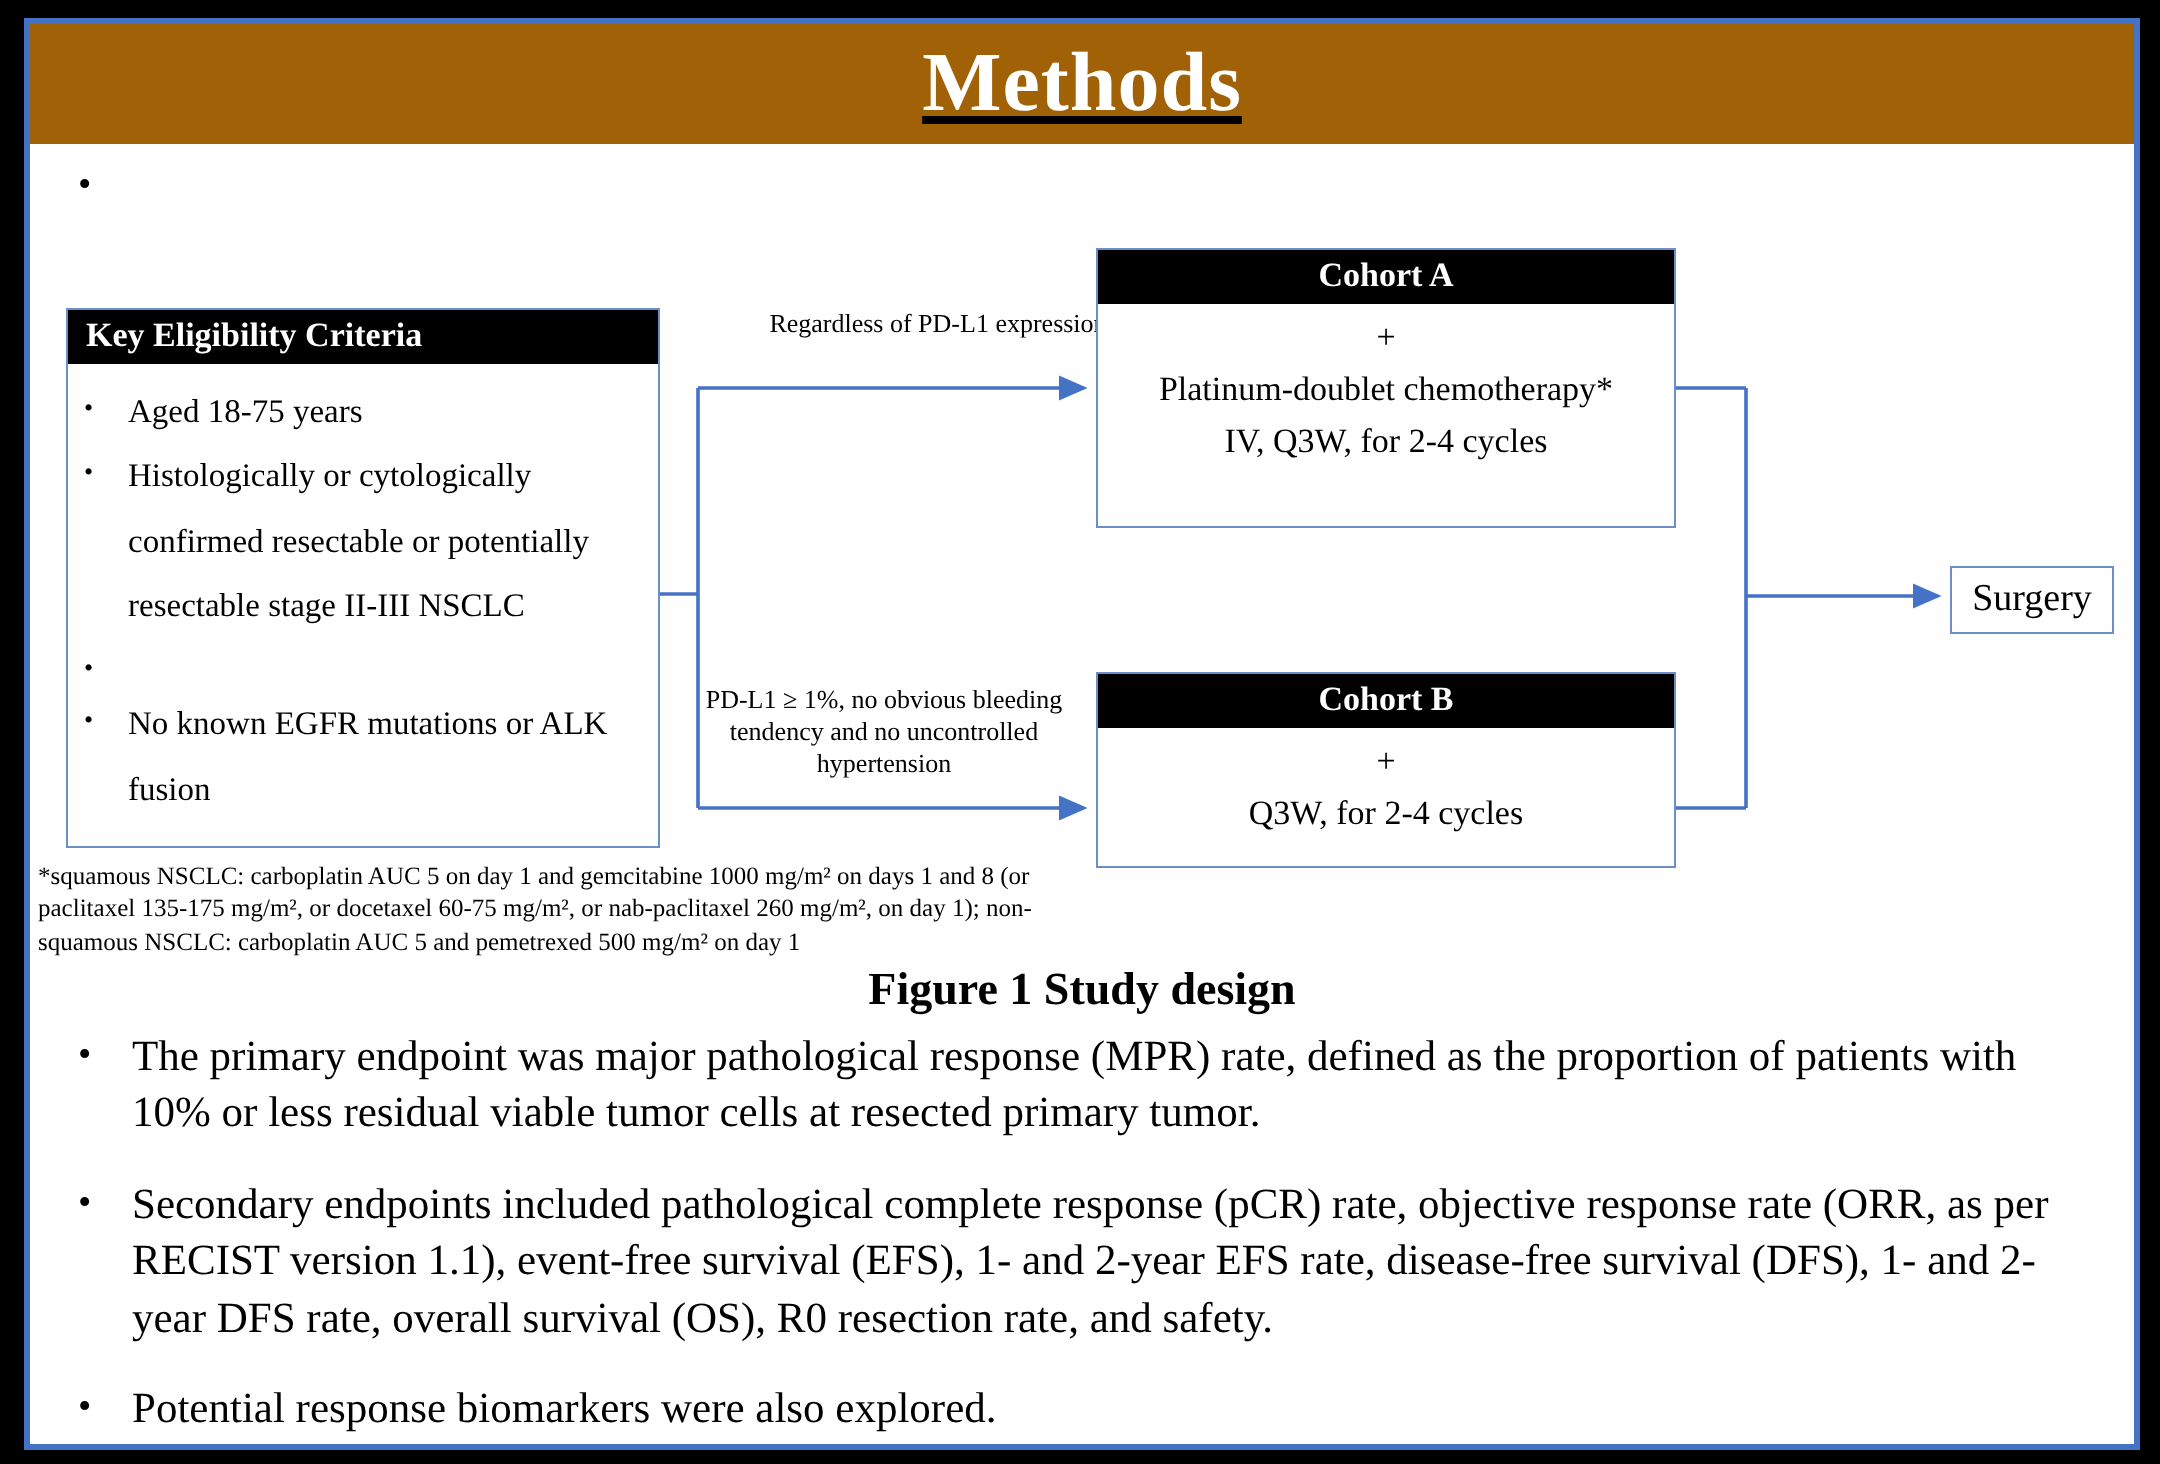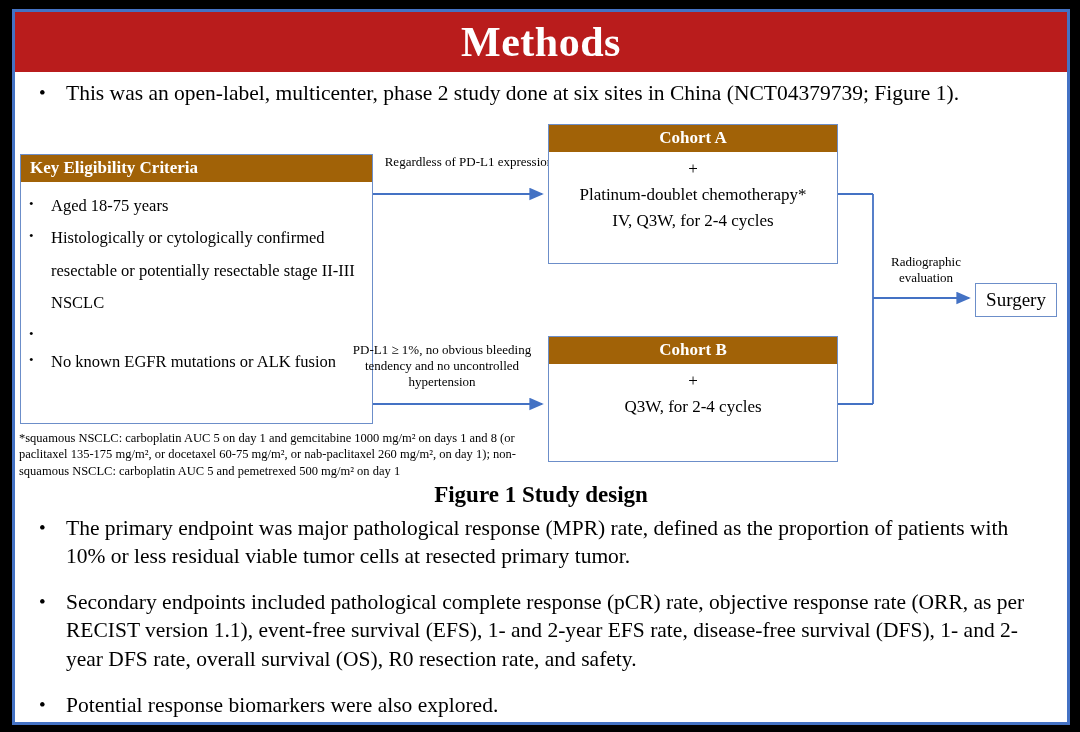--- a/index.html
+++ b/index.html
@@ -5,45 +5,45 @@
   html,body { margin:0; padding:0; }
   body {
     width:1080px; height:732px; background:#000; position:relative;
     font-family:"Liberation Serif", serif; color:#000;
   }
   .slide {
     position:absolute; top:9px; left:12px; right:10px; bottom:7px;
     background:#fff; border:3px solid #4472C4; box-sizing:border-box; overflow:hidden;
   }
   .banner {
-    height:60px; background:#b91c1c; display:flex; align-items:center; justify-content:center;
+    height:60px; background:#a16207; display:flex; align-items:center; justify-content:center;text-decoration:underline;
   }
   .banner .title { color:#fff; font-size:42px; font-weight:bold; letter-spacing:.5px; }
   .bullet-row { display:flex; align-items:flex-start; }
   .bullet-dot { flex:none; width:27px; text-align:left; padding-left:6px; font-size:19px; line-height:1.5; }
   .bullet-text { flex:1; font-size:21.5px; line-height:1.33; padding-right:6px; }
   .intro { padding:7px 14px 0 18px; }
 
   .diagram { position:relative; height:402px; }
   .diagram svg.connectors { position:absolute; left:0; top:0; }
 
   .fig-box { position:absolute; background:#fff; border:1.5px solid #6C8EC9; box-sizing:border-box; }
   .fig-box .hd {
-    background:#a16207; color:#fff; font-weight:bold; font-size:17px;
+    background:#000000; color:#fff; font-weight:bold; font-size:17px;
     text-align:center; padding:3px 6px 4px 6px;
   }
-  .elig { left:5px; top:46px; width:353px; height:270px; }
+  .elig { left:18px; top:46px; width:297px; height:270px; }
   .elig .hd { text-align:left; padding-left:9px; }
   .elig .body { padding:8px 6px 0 8px; }
   .elig-item { display:flex; font-size:16.5px; line-height:1.97; }
   .elig-item .d { flex:none; width:22px; font-size:13px; padding-top:1px; }
 
   .cohort { width:290px; }
   .cohort-a { left:533px; top:16px; height:140px; }
-  .cohort-b { left:533px; top:228px; height:126px; }
+  .cohort-b { left:533px; top:228px; height:98px; }
   .cohort .body { padding:4px 4px; text-align:center; font-size:17px; line-height:1.55; }
 
   .flow-label { position:absolute; font-size:13px; text-align:center; line-height:1.25; }
   .lbl-top { left:358px; top:46px; width:192px; }
   .lbl-bottom { left:337px; top:234px; width:180px; }
   .lbl-eval { left:855px; top:146px; width:112px; }
 
   .surgery { left:960px; top:175px; width:82px; height:34px;
     display:flex; align-items:center; justify-content:center;
     font-size:19px; border-width:1.5px; }
@@ -60,21 +60,20 @@
 <body>
 
 <div class="slide">
 
   <div class="banner">
     <div class="title">Methods</div>
   </div>
 
   <div class="intro bullet-row">
     <span class="bullet-dot">•</span>
-    <span class="bullet-text">This was an open-label, multicenter, phase 2 study done at six sites in China (NCT04379739; Figure 1).</span>
   </div>
 
   <div class="diagram">
 
     <svg class="connectors" width="1052" height="402">
       <defs>
         <marker id="arr" markerWidth="9" markerHeight="8" refX="7" refY="3.5" orient="auto">
           <path d="M0,0 L8,3.5 L0,7 z" fill="#4472C4"></path>
         </marker>
       </defs>
@@ -124,21 +123,20 @@
     </div>
 
     <div class="fig-box cohort cohort-b">
       <div class="hd">Cohort B</div>
       <div class="body">
         <div>+</div>
         <div>Q3W, for 2-4 cycles</div>
       </div>
     </div>
 
-    <div class="flow-label lbl-eval">Radiographic evaluation</div>
 
     <div class="fig-box surgery">Surgery</div>
 
     <div class="footnote">*squamous NSCLC: carboplatin AUC 5 on day 1 and gemcitabine 1000 mg/m² on days 1 and 8 (or paclitaxel 135-175 mg/m², or docetaxel 60-75 mg/m², or nab-paclitaxel 260 mg/m², on day 1); non-squamous NSCLC: carboplatin AUC 5 and pemetrexed 500 mg/m² on day 1</div>
 
     <div class="caption">Figure 1 Study design</div>
   </div>
 
   <div class="bullets">
     <div class="bullet-row">

